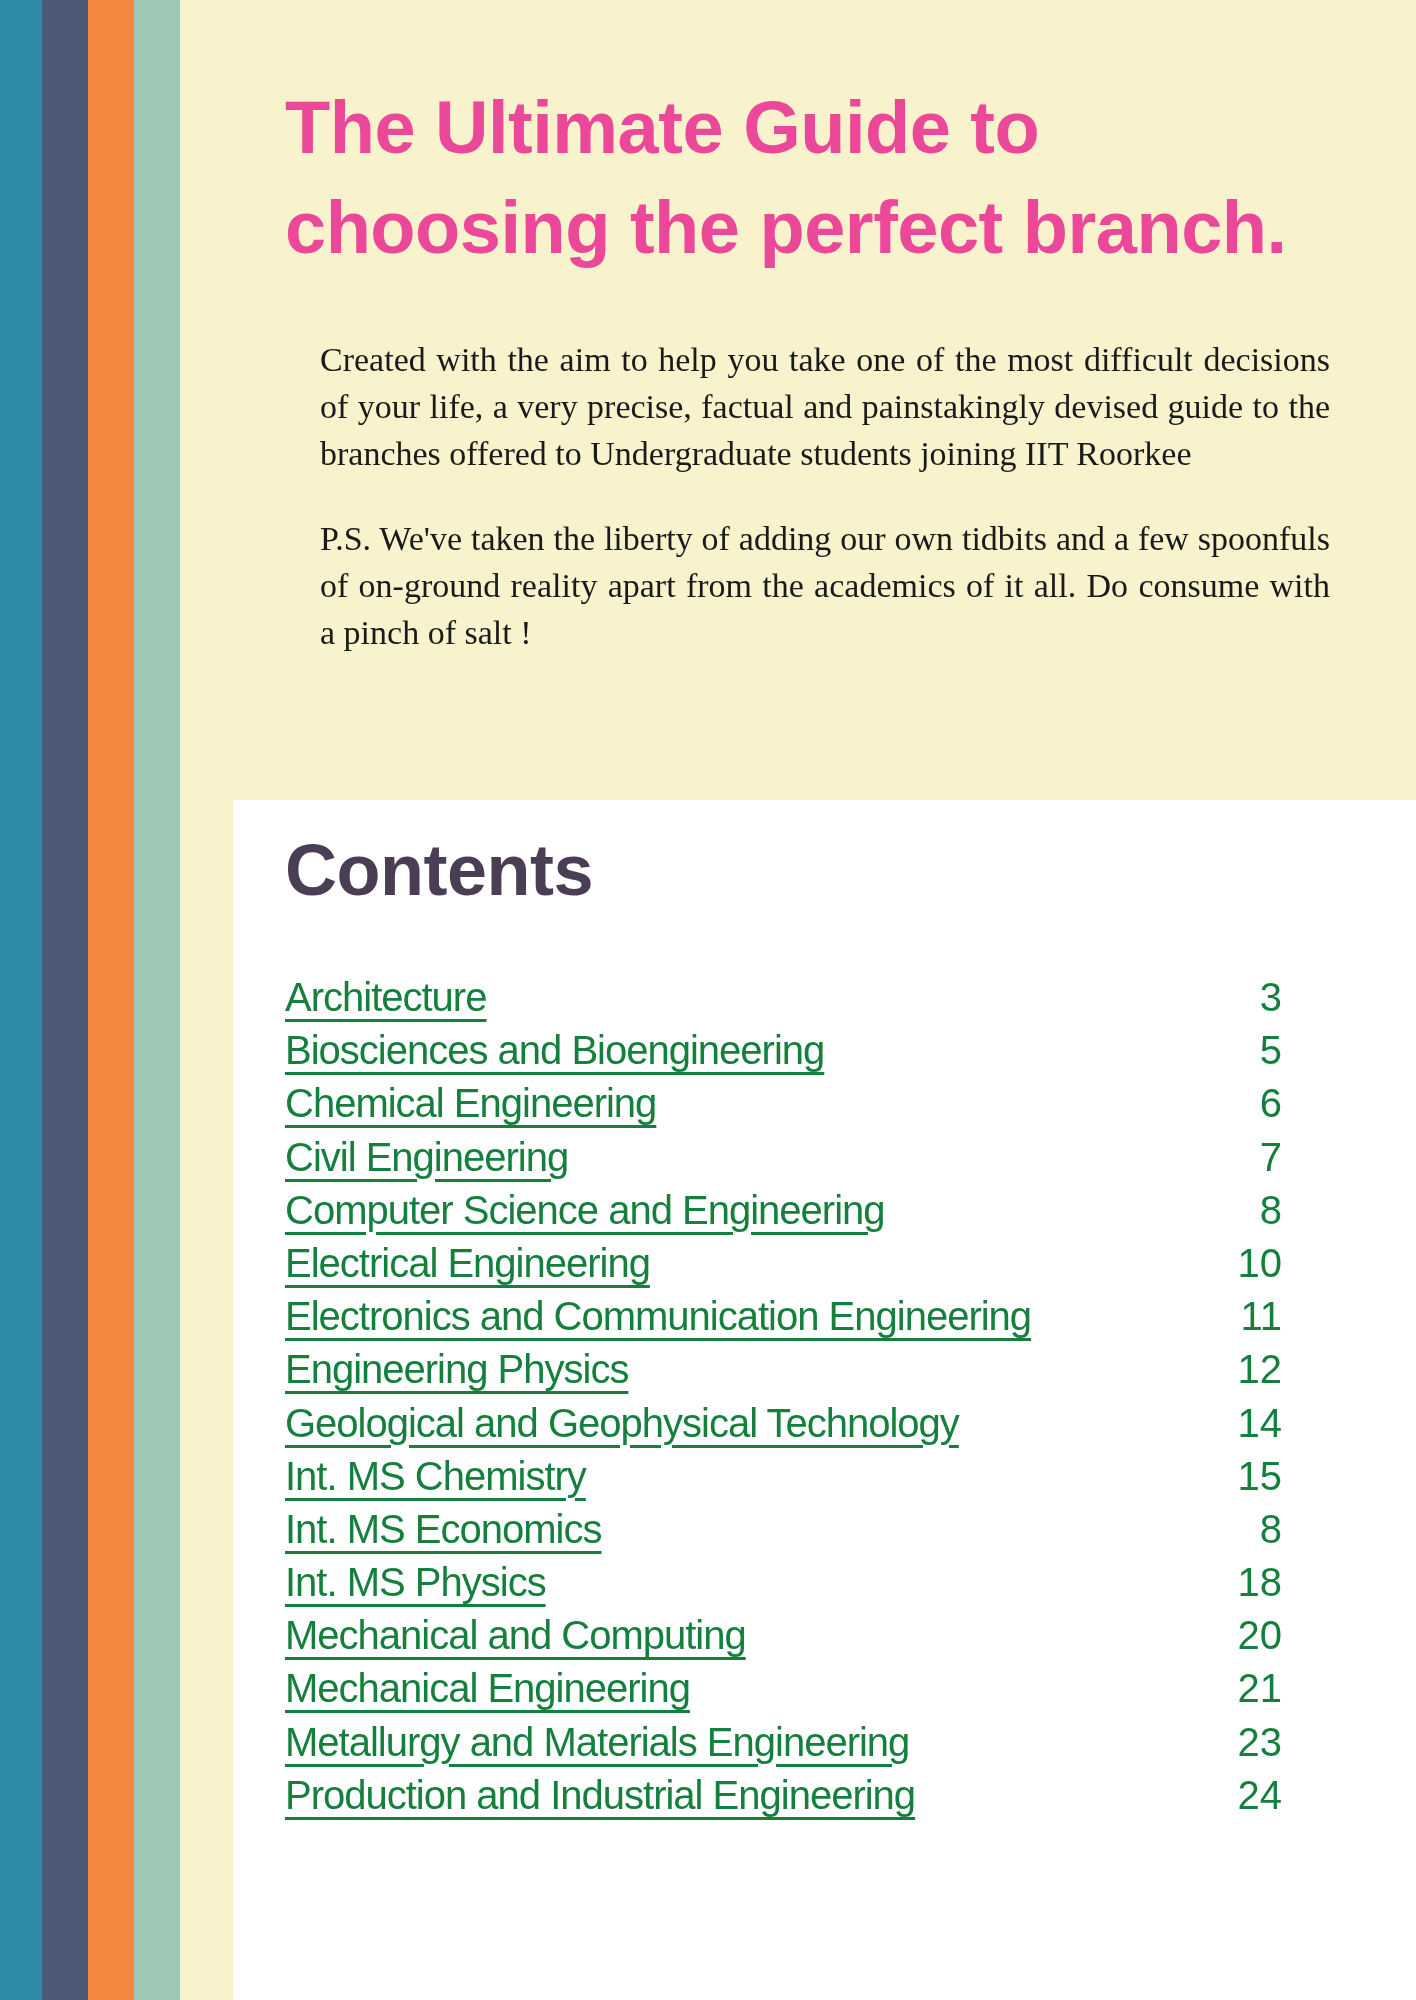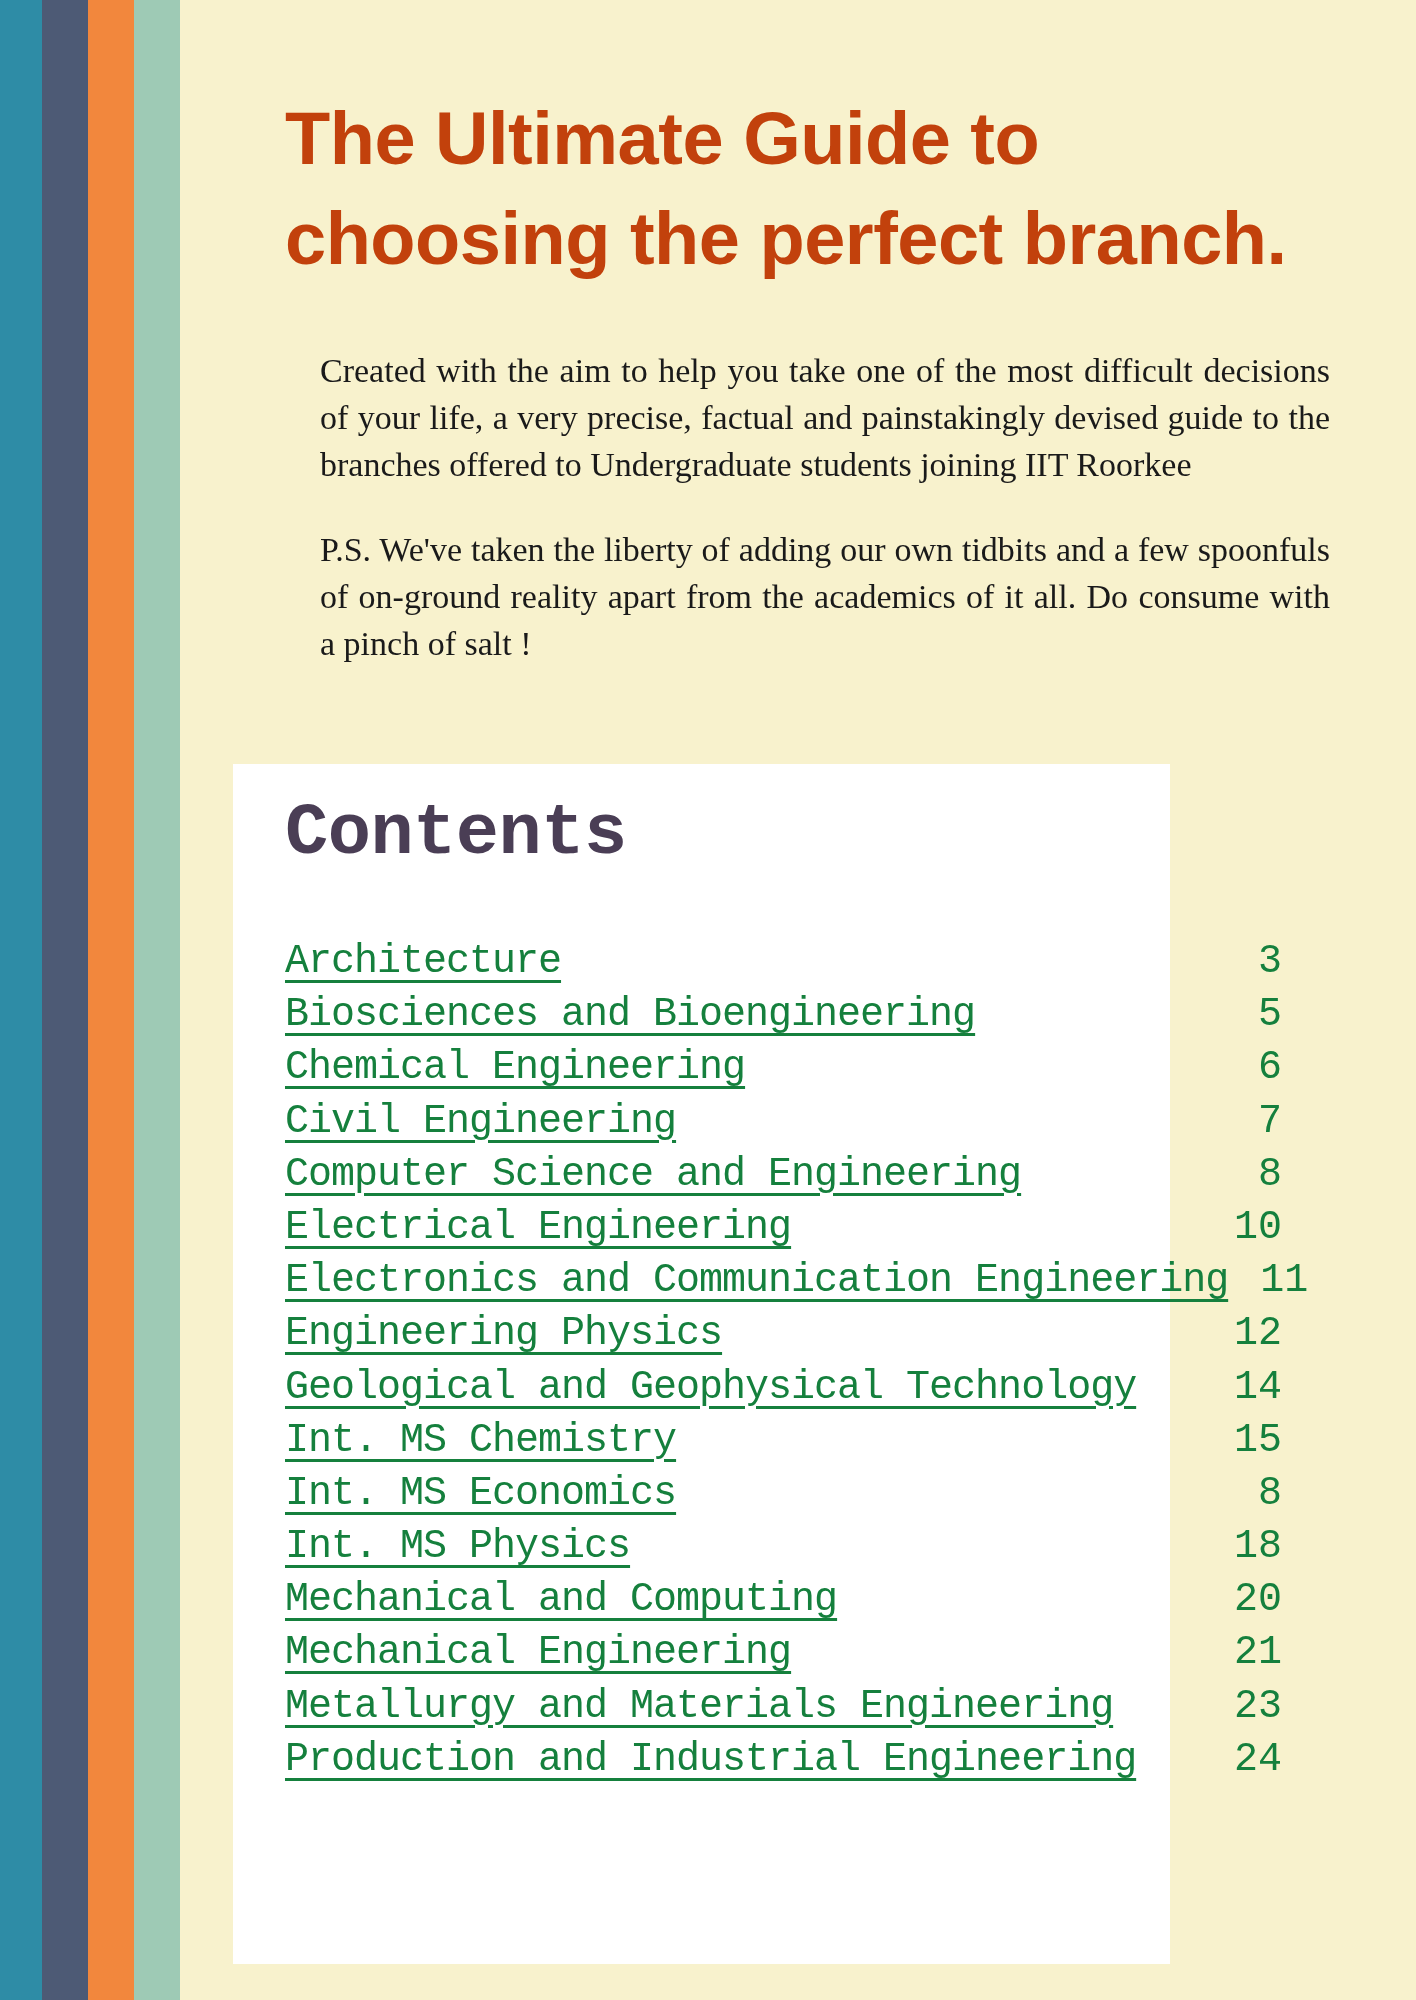--- a/index.html
+++ b/index.html
@@ -32,40 +32,38 @@
   .header {
     position: absolute;
     left: 285px; top: 78px;
     width: 1045px;
   }
   .doc-title {
     font-size: 74px;
     font-weight: 700;
     line-height: 100px;
     letter-spacing: -0.5px;
-    color: #c2410c;
-    margin-top: 11px;
+    color: #ec4899;
   }
   .intro {
     font-family: "Liberation Serif", serif;
     font-size: 34px;
     line-height: 47px;
     color: #1A1A1A;
     text-align: justify;
     margin-left: 35px;
   }
   .intro.p1 { margin-top: 58px; }
   .intro.p2 { margin-top: 38px; }
   
   .panel {
     position: absolute;
-    left: 233px; top: 764px;
-    width: 937px; height: 1200px;
+    left: 233px; top: 800px;
+    width: 1183px; height: 1200px;
     background: #FFFFFF;
-    font-family: Liberation Mono, monospace;
   }
   .contents-heading {
     position: absolute;
     left: 52px; top: 22px;
     font-size: 72px;
     font-weight: 700;
     line-height: 96px;
     letter-spacing: -0.5px;
     color: #4A3E55;
   }

